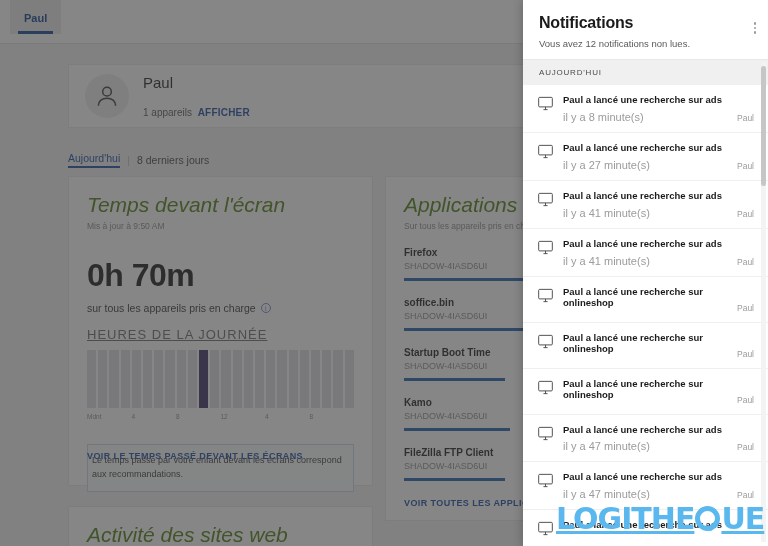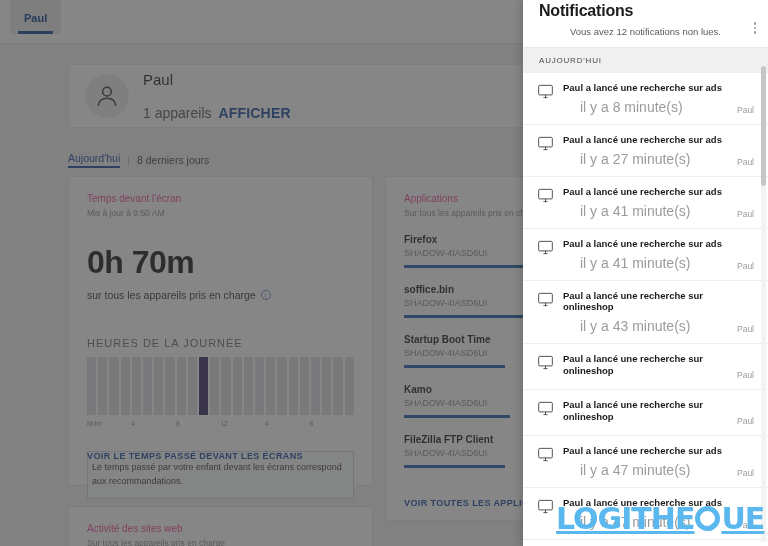--- a/index.html
+++ b/index.html
@@ -48,51 +48,51 @@
     display: flex; align-items: center; padding: 0 16px;
   }
   .avatar {
     width: 44px; height: 44px; border-radius: 50%;
     background: #ededed; display: flex; align-items: center; justify-content: center;
     flex: none;
   }
   .avatar svg { width: 26px; height: 26px; }
   .profile-text { margin-left: 14px; }
   .profile-name { font-size: 15px; color: #1b1b1b; font-weight: 400; line-height: 1.15; }
-  .profile-sub { font-size: 14px; color: #555; margin-top: 16px; }
+  .profile-sub { font-size: 10px; color: #555; margin-top: 16px; }
   .profile-sub .lnk { color: #1a4ba0; font-weight: 700; letter-spacing: .2px; margin-left: 3px; }
   .btn-primary {
     margin-left: auto; background: #11439a; color: #fff;
     font-size: 10px; font-weight: 700; letter-spacing: .4px;
     padding: 8px 16px; border: 0;
   }
 
   
   .daytabs {
     position: absolute; left: 68px; top: 152px;
     font-size: 10.5px; color: #444; display: flex; align-items: center; gap: 7px;
   }
   .daytabs .active { color: #1a4ba0; border-bottom: 2px solid #1a4ba0; padding-bottom: 2px; }
   .daytabs .sep { color: #bbb; }
 
   
   .card { background: #fff; border: 1px solid #e6e6e6; position: absolute; }
-  .card-title { font-size: 10px; color: #ec4899; font-weight: 400; }
+  .card-title { font-size: 21px; color: #4d7c0f; font-weight: 400; font-style: italic; }
   .card-sub { font-size: 8.5px; color: #8a8a8a; margin-top: 4px; }
 
   
   #screentime { left: 68px; top: 176px; width: 305px; height: 310px; padding: 16px 18px; }
   .big-time { font-size: 32px; font-weight: 700; color: #151515; margin-top: 26px; letter-spacing: -.5px; }
   .big-sub { font-size: 10.5px; color: #333; margin-top: 8px; display: flex; align-items: center; gap: 5px; }
   .info-ico {
     width: 10px; height: 10px; border-radius: 50%;
     border: 1px solid #6f86c9; color: #6f86c9; font-size: 7px;
     display: inline-flex; align-items: center; justify-content: center;
   }
-  .chart-label { font-size: 11px; color: #6a6a6a; letter-spacing: 1px; margin-top: 36px; }
+  .chart-label { font-size: 13px; color: #6a6a6a; letter-spacing: 1px; margin-top: 13px; text-decoration: underline; }
   .chart { margin-top: 8px; height: 58px; display: flex; align-items: flex-end; gap: 2px; }
   .bar { flex: 1; background: #dcdce4; height: 100%; }
   .bar.on { background: #3b2a66; height: 100%; }
   .chart-axis {
     margin-top: 5px; display: flex; font-size: 6.5px; color: #8d8d8d; position: relative; height: 9px;
   }
   .chart-axis span { position: absolute; }
   .note-box {
     margin-top: 22px; border: 1px solid #cfd6e6; background: #fafbfd;
     padding: 9px 4px; font-size: 9px; color: #3a3a3a; line-height: 1.55;
@@ -123,44 +123,44 @@
     position: absolute; left: 523px; top: 0; width: 245px; height: 546px;
     background: rgba(60,60,60,.62);
   }
 
   
   #notif {
     position: absolute; right: 0; top: 0; width: 245px; height: 546px;
     background: #ffffff; box-shadow: -2px 0 8px rgba(0,0,0,.18);
     display: flex; flex-direction: column; overflow: hidden;
   }
-  .notif-head { padding: 2px 16px 10px 16px; position: relative; flex: none; }
+  .notif-head { padding: 14px 16px 10px 16px; position: relative; flex: none; }
   .notif-title { font-size: 16px; font-weight: 700; color: #1b1b1b; letter-spacing: -.2px; }
-  .notif-sub { font-size: 9.5px; color: #5a5a5a; margin-top: 6px; text-align: center; }
+  .notif-sub { font-size: 9.5px; color: #5a5a5a; margin-top: 6px; }
   .kebab {
     position: absolute; right: 12px; top: 22px;
     display: flex; flex-direction: column; gap: 2px; align-items: center;
   }
   .kebab i { width: 2.5px; height: 2.5px; background: #9a9a9a; border-radius: 50%; display: block; }
 
   .notif-section {
     background: #f0f0f0; font-size: 8px; color: #4a4a4a; letter-spacing: .8px;
     padding: 8px 16px; flex: none; border-top: 1px solid #e8e8e8;
   }
   .notif-list { flex: 1; overflow: hidden; position: relative; }
   .notif-item {
     display: flex; gap: 9px; padding: 9px 14px 9px 14px;
     border-bottom: 1px solid #efefef; align-items: flex-start;
     position: relative; min-height: 46px;
   }
   .mon-ico { flex: none; margin-top: 2px; }
   .mon-ico svg { width: 17px; height: 15px; display: block; }
   .notif-body { flex: 1; min-width: 0; }
   .notif-text { font-size: 9.5px; font-weight: 700; color: #1b1b1b; line-height: 1.25; }
-  .notif-time { font-size: 14px; color: #9b9b9b; margin-top: 5px; margin-left: 17px; }
+  .notif-time { font-size: 11px; color: #9b9b9b; margin-top: 5px; }
   .notif-who {
     font-size: 8.5px; color: #9b9b9b; align-self: flex-end;
     position: absolute; right: 14px; bottom: 9px;
   }
 
   
   .sbar-track {
     position: absolute; right: 2px; top: 62px; width: 5px; bottom: 4px;
     background: #f3f3f3;
   }
@@ -392,21 +392,20 @@
         </div>
         <div class="notif-item">
           <div class="mon-ico">
             <svg viewBox="0 0 24 22" fill="none" stroke="#4a4a4a" stroke-width="1.4">
               <rect x="2" y="2" width="20" height="14" rx="1.5"></rect>
               <path d="M9 20h6M12 16v4"></path>
             </svg>
           </div>
           <div class="notif-body">
             <div class="notif-text">Paul a lancé une recherche sur onlineshop</div>
-            <div class="notif-time">il y a 43 minute(s)</div>
           </div>
           <div class="notif-who">Paul</div>
         </div>
         <div class="notif-item">
           <div class="mon-ico">
             <svg viewBox="0 0 24 22" fill="none" stroke="#4a4a4a" stroke-width="1.4">
               <rect x="2" y="2" width="20" height="14" rx="1.5"></rect>
               <path d="M9 20h6M12 16v4"></path>
             </svg>
           </div>

